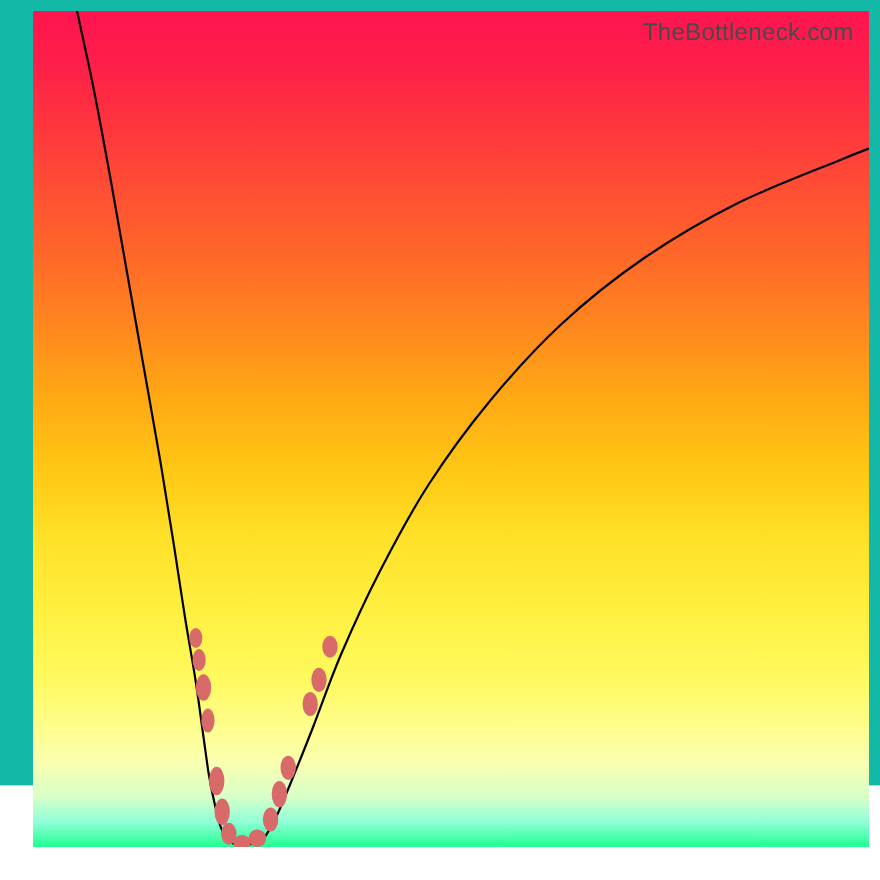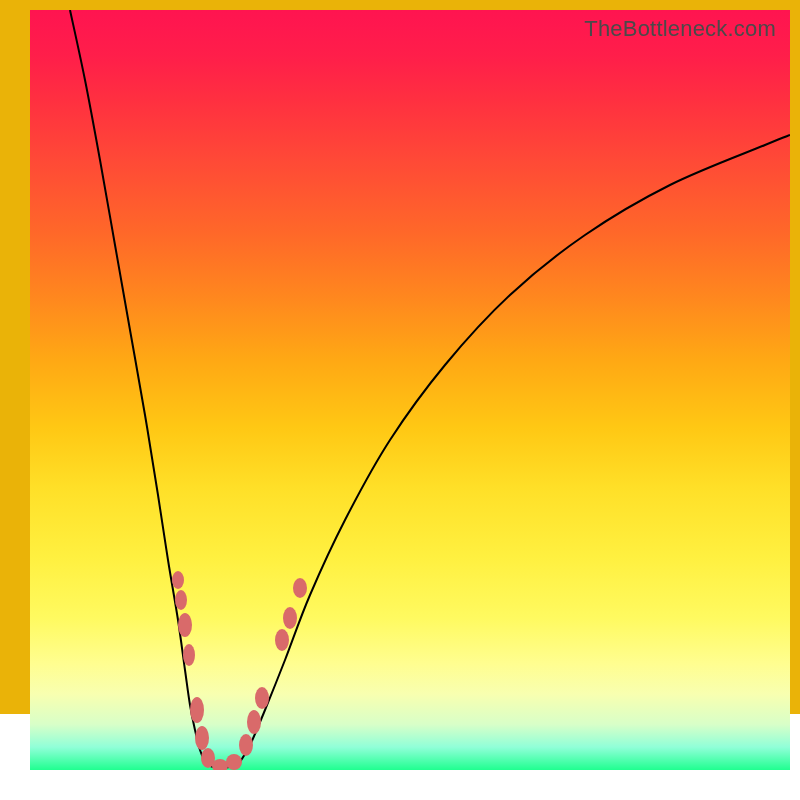--- a/index.html
+++ b/index.html
@@ -6,21 +6,21 @@
     margin: 0;
     padding: 0;
     width: 800px;
     height: 800px;
     overflow: hidden;
     font-family: Arial, Helvetica, sans-serif;
   }
   .frame {
     width: 800px;
     height: 714px;
-    background: #eab308;
+    background: #14b8a6;
     position: relative;
   }
   .plot-area {
     position: absolute;
     left: 30px;
     top: 10px;
     width: 760px;
     height: 760px;
     overflow: hidden;
   }

